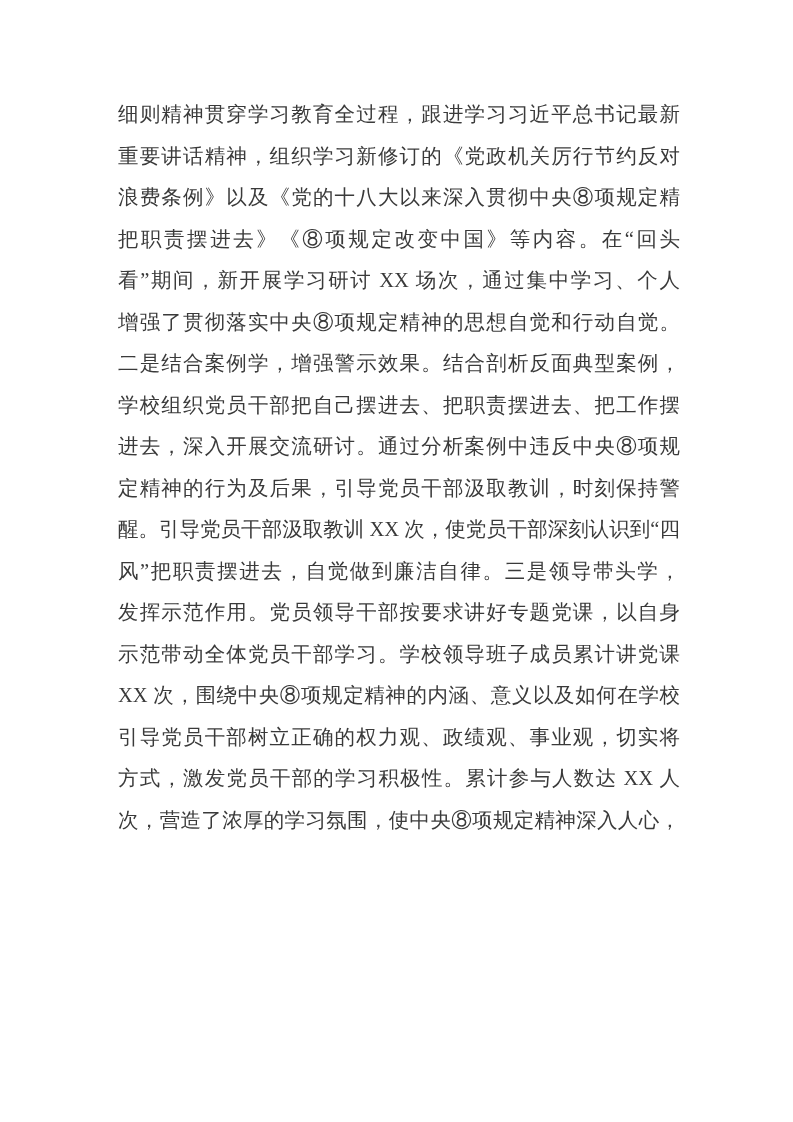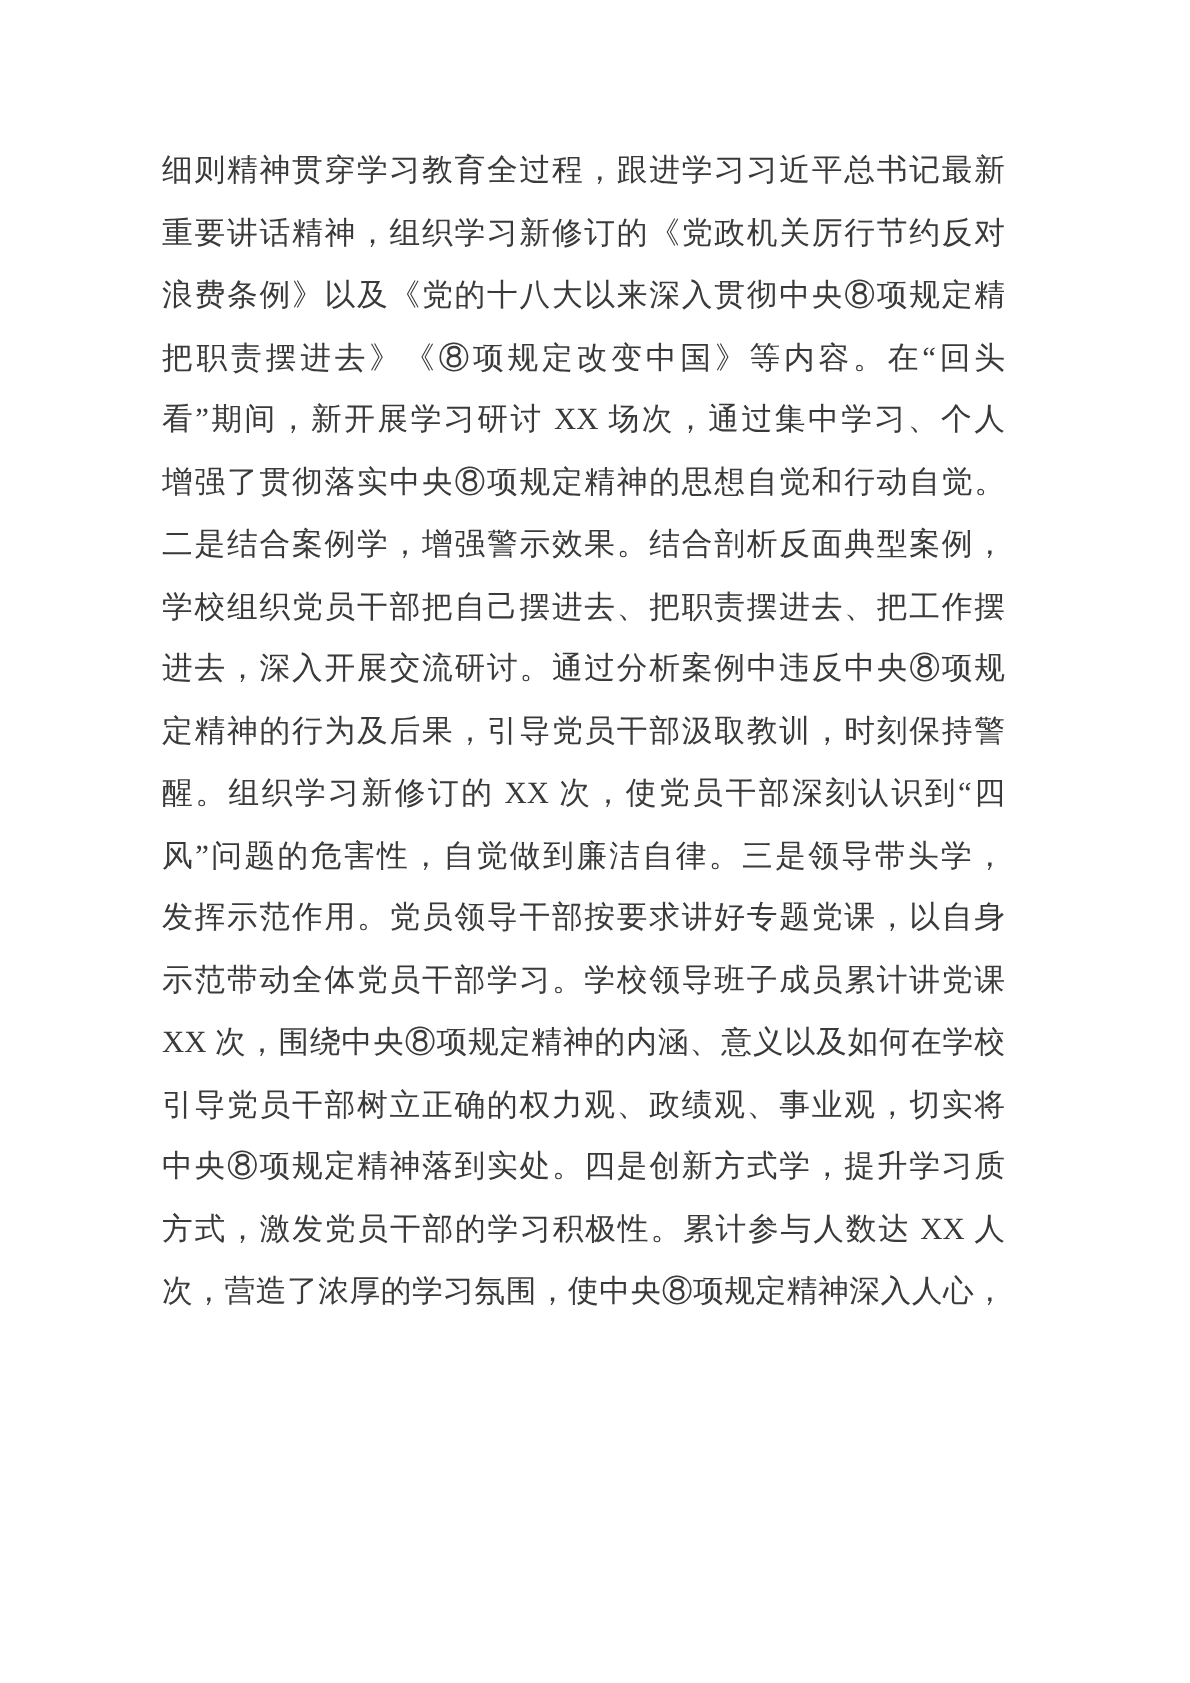--- a/index.html
+++ b/index.html
@@ -14,21 +14,21 @@
     font-family: "Liberation Serif", "DejaVu Serif", serif;
   }
   .page {
     position: relative;
     width: 793px;
     height: 1122px;
     background: #ffffff;
   }
   .text-block {
     position: absolute;
-    left: 108px;
+    left: 118px;
     top: 94px;
     width: 562px;
     color: #3a3a3a;
   }
   .line {
     height: 41.5px;
     line-height: 41.5px;
     font-size: 20.5px;
     font-weight: 400;
     text-align: justify;
@@ -44,23 +44,22 @@
     <div class="line">细则精神贯穿学习教育全过程，跟进学习习近平总书记最新</div>
     <div class="line">重要讲话精神，组织学习新修订的《党政机关厉行节约反对</div>
     <div class="line">浪费条例》以及《党的十八大以来深入贯彻中央⑧项规定精</div>
     <div class="line">把职责摆进去》《⑧项规定改变中国》等内容。在“回头</div>
     <div class="line">看”期间，新开展学习研讨 XX 场次，通过集中学习、个人</div>
     <div class="line">增强了贯彻落实中央⑧项规定精神的思想自觉和行动自觉。</div>
     <div class="line">二是结合案例学，增强警示效果。结合剖析反面典型案例，</div>
     <div class="line">学校组织党员干部把自己摆进去、把职责摆进去、把工作摆</div>
     <div class="line">进去，深入开展交流研讨。通过分析案例中违反中央⑧项规</div>
     <div class="line">定精神的行为及后果，引导党员干部汲取教训，时刻保持警</div>
-    <div class="line">醒。组织学习新修订的 XX 次，使党员干部深刻认识到“四</div>
-    <div class="line">风”问题的危害性，自觉做到廉洁自律。三是领导带头学，</div>
+    <div class="line">醒。引导党员干部汲取教训 XX 次，使党员干部深刻认识到“四</div>
+    <div class="line">风”把职责摆进去，自觉做到廉洁自律。三是领导带头学，</div>
     <div class="line">发挥示范作用。党员领导干部按要求讲好专题党课，以自身</div>
     <div class="line">示范带动全体党员干部学习。学校领导班子成员累计讲党课</div>
     <div class="line">XX 次，围绕中央⑧项规定精神的内涵、意义以及如何在学校</div>
     <div class="line">引导党员干部树立正确的权力观、政绩观、事业观，切实将</div>
-    <div class="line">中央⑧项规定精神落到实处。四是创新方式学，提升学习质</div>
     <div class="line">方式，激发党员干部的学习积极性。累计参与人数达 XX 人</div>
     <div class="line">次，营造了浓厚的学习氛围，使中央⑧项规定精神深入人心，</div>
   </div>
 </div>
 
 </body></html>

